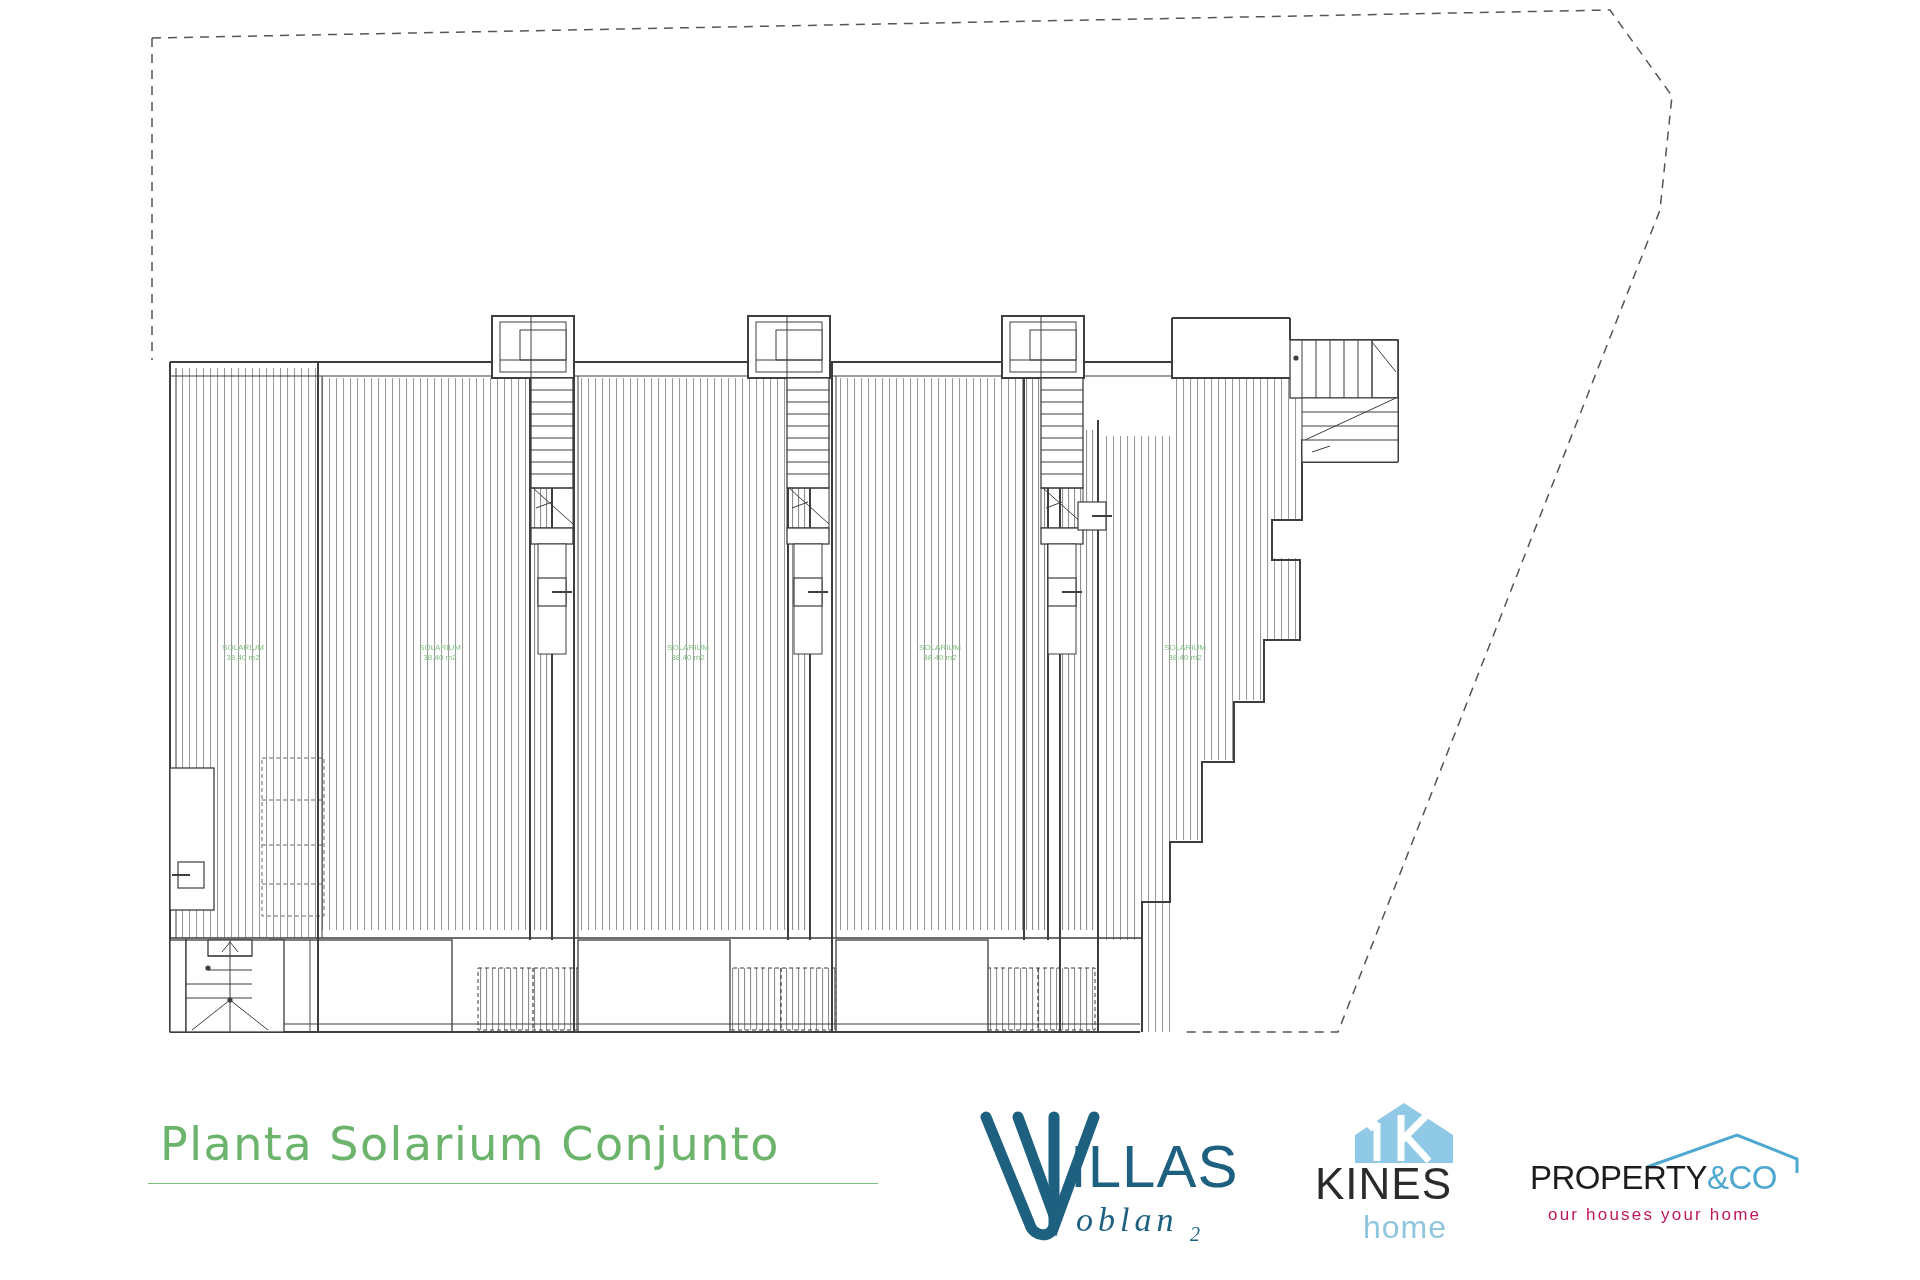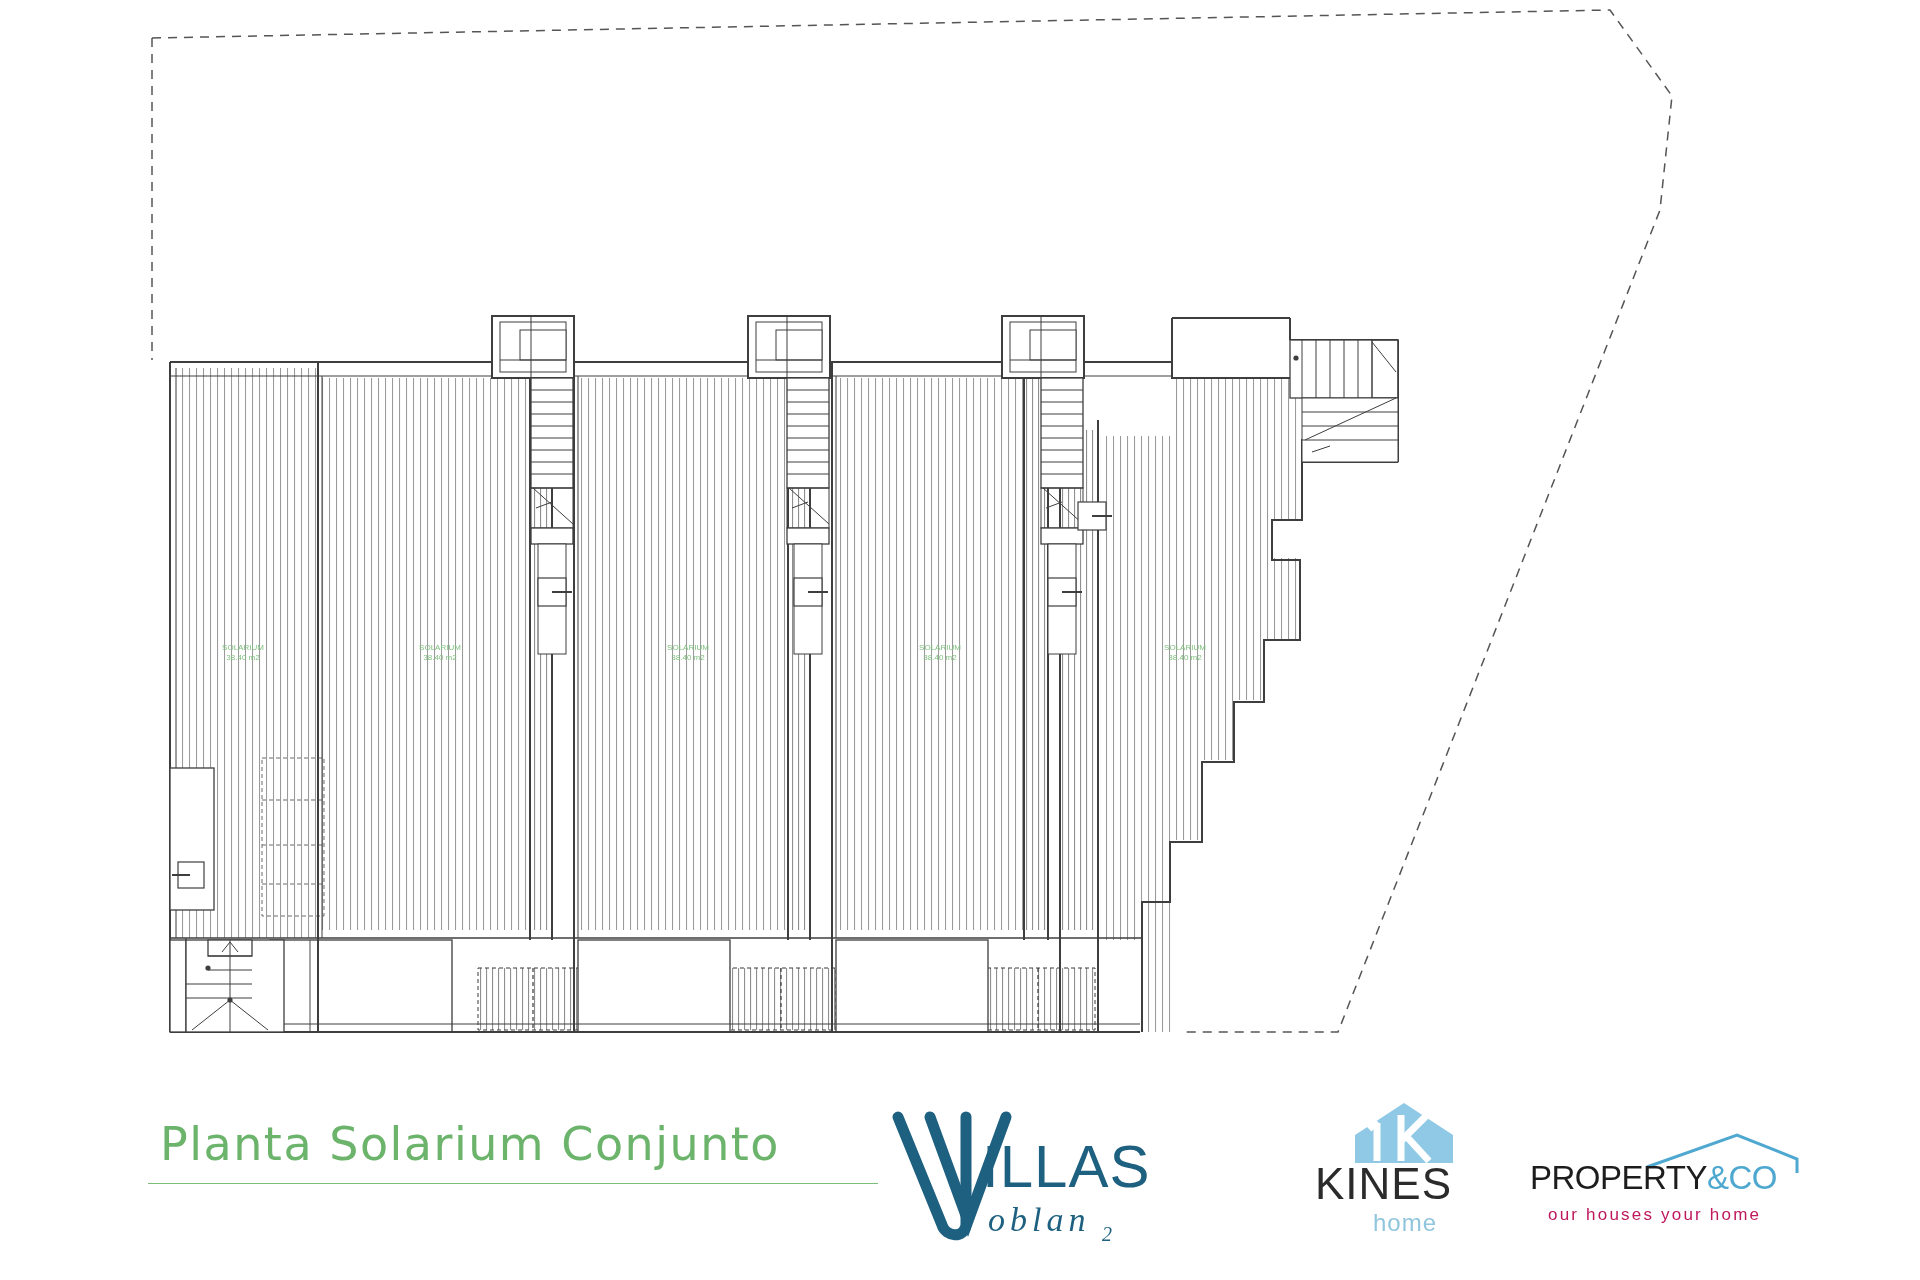--- a/index.html
+++ b/index.html
@@ -22,35 +22,35 @@
     font-family:"DejaVu Sans", sans-serif;
     font-size:46px;letter-spacing:1.5px;color:#6cb46c;
     font-weight:400;white-space:nowrap;
   }
   #plan-title-rule{
     position:absolute;left:148px;top:88px;width:730px;height:1px;
     background:#7bbd7b;
   }
 
   
-  #villas-logo{position:absolute;left:890px;top:8px;width:260px;height:140px;}
+  #villas-logo{position:absolute;left:978px;top:8px;width:260px;height:140px;}
   #villas-logo svg{display:block;}
 
   
   #kines-logo{position:absolute;left:1315px;top:6px;width:180px;height:140px;}
   #kines-mark{position:absolute;left:34px;top:0px;width:110px;height:64px;}
   #kines-word{
     position:absolute;left:0;top:58px;width:180px;text-align:left;
     font-family:"Liberation Sans", sans-serif;
     font-size:44px;letter-spacing:1px;color:#2b2b2b;font-weight:400;
   }
   #kines-sub{
     position:absolute;left:0;top:108px;width:180px;text-align:center;
     font-family:"Liberation Sans", sans-serif;
-    font-size:24px;color:#8fc5dd;letter-spacing:1px;
+    font-size:32px;color:#8fc5dd;letter-spacing:1px;
   }
 
   
   #property-logo{position:absolute;left:1530px;top:38px;width:270px;height:96px;}
   #property-roof{position:absolute;left:115px;top:0px;width:155px;height:40px;}
   #property-word{
     position:absolute;left:0;top:26px;white-space:nowrap;
     font-family:Liberation Sans, sans-serif;
     font-size:33px;letter-spacing:-0.5px;color:#1d1d1d;font-weight:400;
   }

